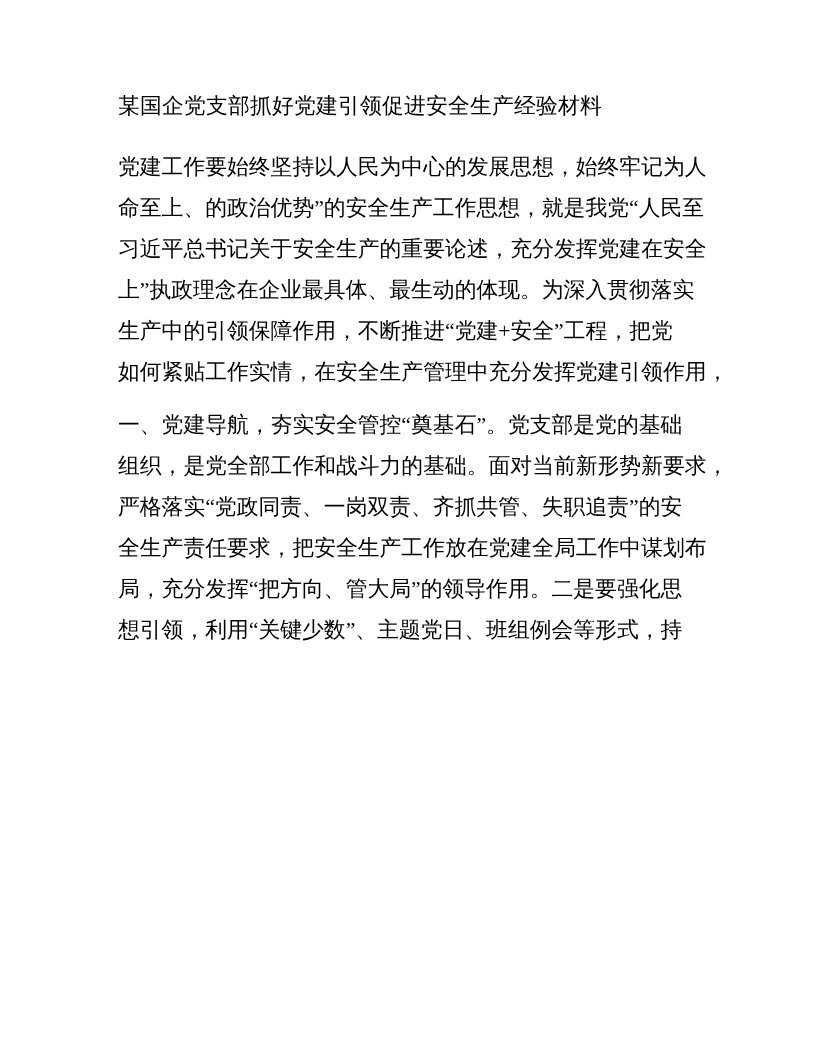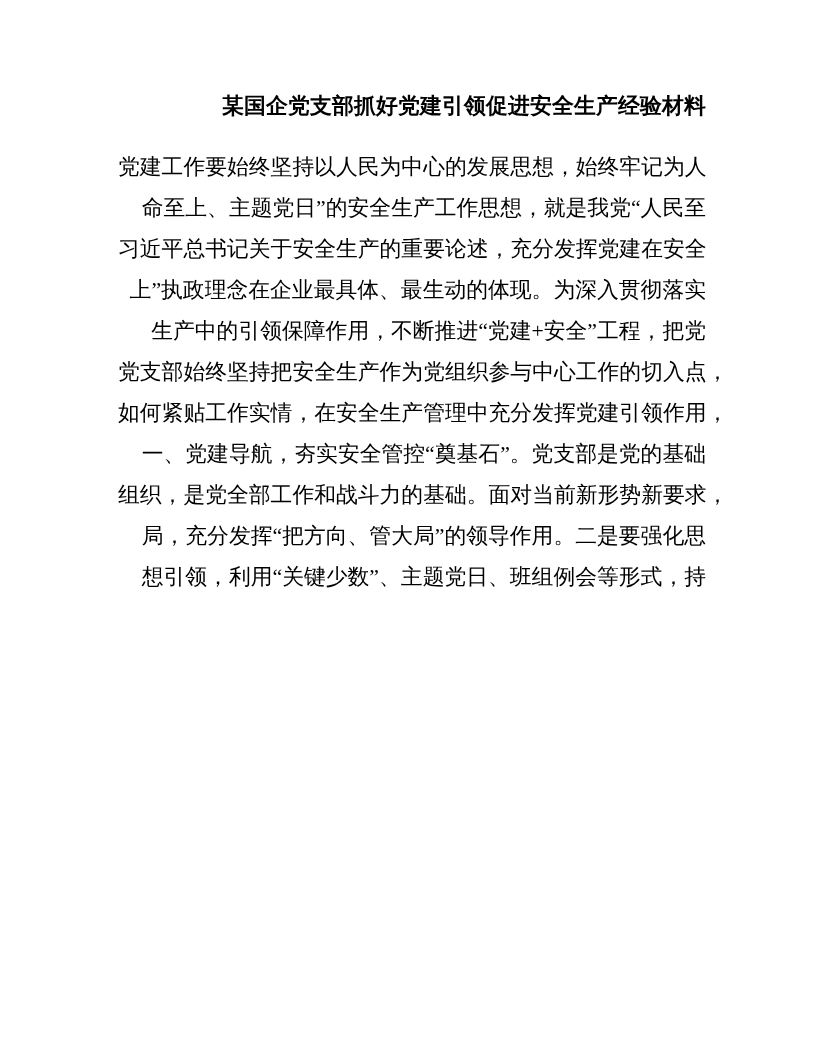--- a/index.html
+++ b/index.html
@@ -13,57 +13,57 @@
     height: 1056px;
     background: #ffffff;
     box-sizing: border-box;
     padding: 86px 0 0 118px;
     overflow: hidden;
     font-family: "Liberation Serif", "DejaVu Serif", serif;
     color: #000000;
   }
   .doc-title {
     width: 588px;
-    text-align: right;
-    font-weight: bold;
+    text-align: left;
+    font-weight: normal;
     font-size: 21.8px;
     line-height: 41px;
     white-space: nowrap;
     letter-spacing: 0.2px;
   }
   .para {
     width: 588px;
-    text-align: right;
   }
   .para-1 { margin-top: 20px; }
-  .para-2 { margin-top: 0; }
+  .para-2 { margin-top: 12px; }
   .line {
     font-size: 21.8px;
     line-height: 41px;
     white-space: nowrap;
     letter-spacing: 0;
   }
 </style>
 </head>
 <body>
 
 <div class="page">
 
   <div class="doc-title">某国企党支部抓好党建引领促进安全生产经验材料</div>
 
   <div class="para para-1">
     <div class="line">党建工作要始终坚持以人民为中心的发展思想，始终牢记为人</div>
-    <div class="line">命至上、主题党日”的安全生产工作思想，就是我党“人民至</div>
+    <div class="line">命至上、的政治优势”的安全生产工作思想，就是我党“人民至</div>
     <div class="line">习近平总书记关于安全生产的重要论述，充分发挥党建在安全</div>
     <div class="line">上”执政理念在企业最具体、最生动的体现。为深入贯彻落实</div>
     <div class="line">生产中的引领保障作用，不断推进“党建+安全”工程，把党</div>
-    <div class="line">党支部始终坚持把安全生产作为党组织参与中心工作的切入点，</div>
     <div class="line">如何紧贴工作实情，在安全生产管理中充分发挥党建引领作用，</div>
   </div>
 
   <div class="para para-2">
     <div class="line">一、党建导航，夯实安全管控“奠基石”。党支部是党的基础</div>
     <div class="line">组织，是党全部工作和战斗力的基础。面对当前新形势新要求，</div>
+    <div class="line">严格落实“党政同责、一岗双责、齐抓共管、失职追责”的安</div>
+    <div class="line">全生产责任要求，把安全生产工作放在党建全局工作中谋划布</div>
     <div class="line">局，充分发挥“把方向、管大局”的领导作用。二是要强化思</div>
     <div class="line">想引领，利用“关键少数”、主题党日、班组例会等形式，持</div>
   </div>
 
 </div>
 
 </body></html>

